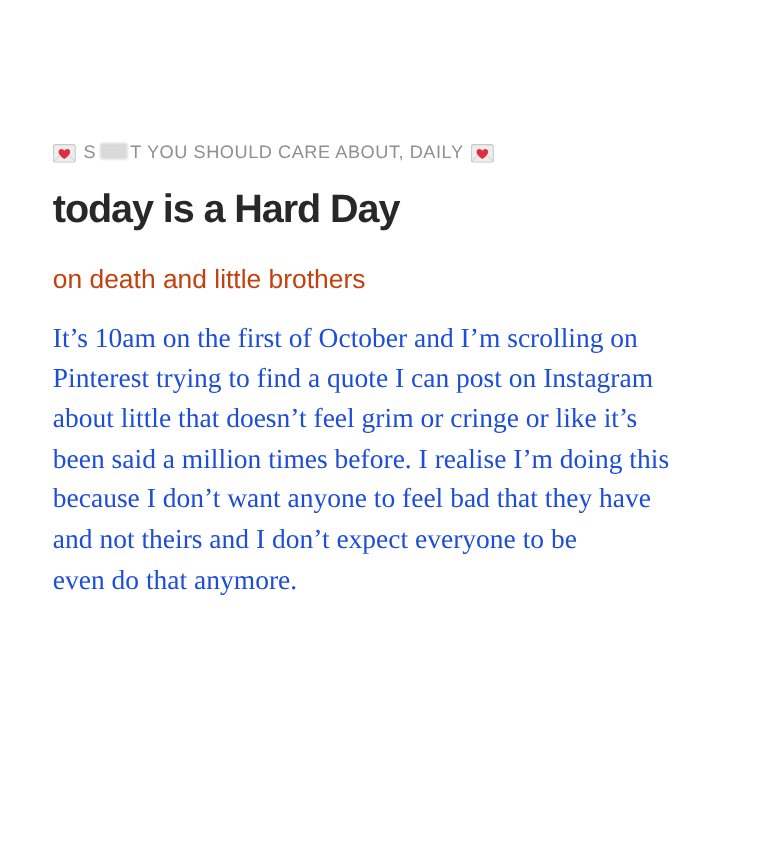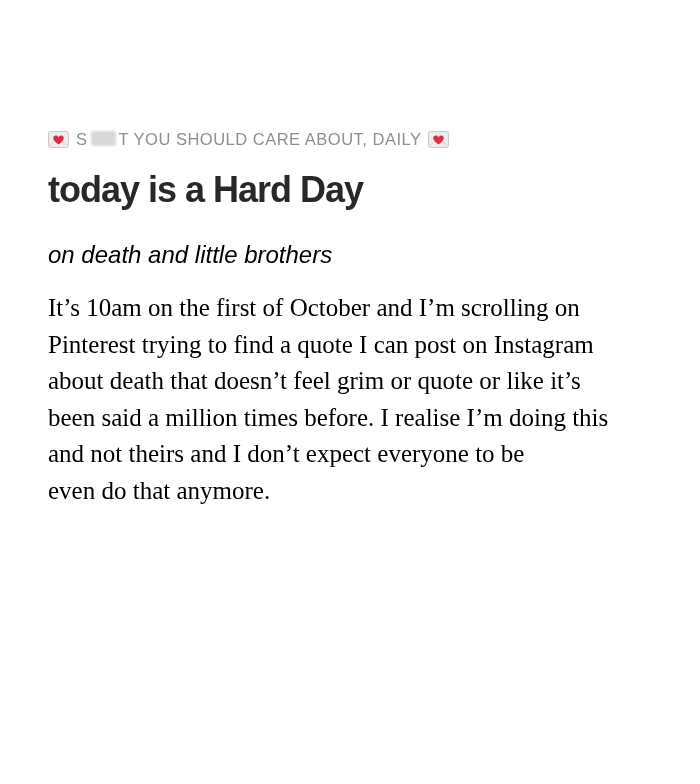--- a/index.html
+++ b/index.html
@@ -47,30 +47,29 @@
     font-size: 36px;
     line-height: 48px;
     font-weight: 700;
     letter-spacing: -1px;
     color: #282828;
   }
   .subtitle {
     margin-top: 26px;
     font-size: 24px;
     line-height: 30px;
-    color: #000000;
+    color: #c2410c;
     font-weight: 400;
-    font-style: italic;
   }
   .body-text {
     margin-top: 20px;
     font-family: "Liberation Serif", serif;
     font-size: 25px;
     line-height: 36.6px;
-    color: #000000;
+    color: #1d4ed8;
   }
   .body-line { white-space: nowrap; }
 </style>
 </head>
 <body>
 
 <div class="page">
 
   <div class="eyebrow">
     <span class="emoji">
@@ -90,19 +89,20 @@
     </span>
   </div>
 
   <h1 class="title">today is a Hard Day</h1>
 
   <div class="subtitle">on death and little brothers</div>
 
   <div class="body-text">
       <div class="body-line">It’s 10am on the first of October and I’m scrolling on</div>
       <div class="body-line">Pinterest trying to find a quote I can post on Instagram</div>
-      <div class="body-line">about death that doesn’t feel grim or quote or like it’s</div>
+      <div class="body-line">about little that doesn’t feel grim or cringe or like it’s</div>
       <div class="body-line">been said a million times before. I realise I’m doing this</div>
+      <div class="body-line">because I don’t want anyone to feel bad that they have</div>
       <div class="body-line">and not theirs and I don’t expect everyone to be</div>
       <div class="body-line">even do that anymore.</div>
     </div>
 
 </div>
 
 </body></html>

